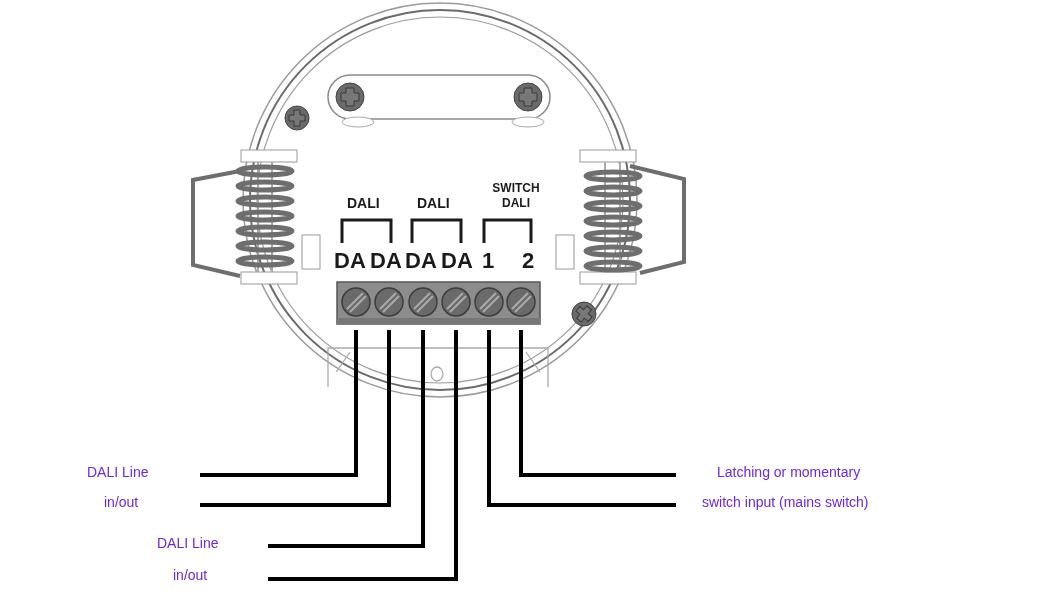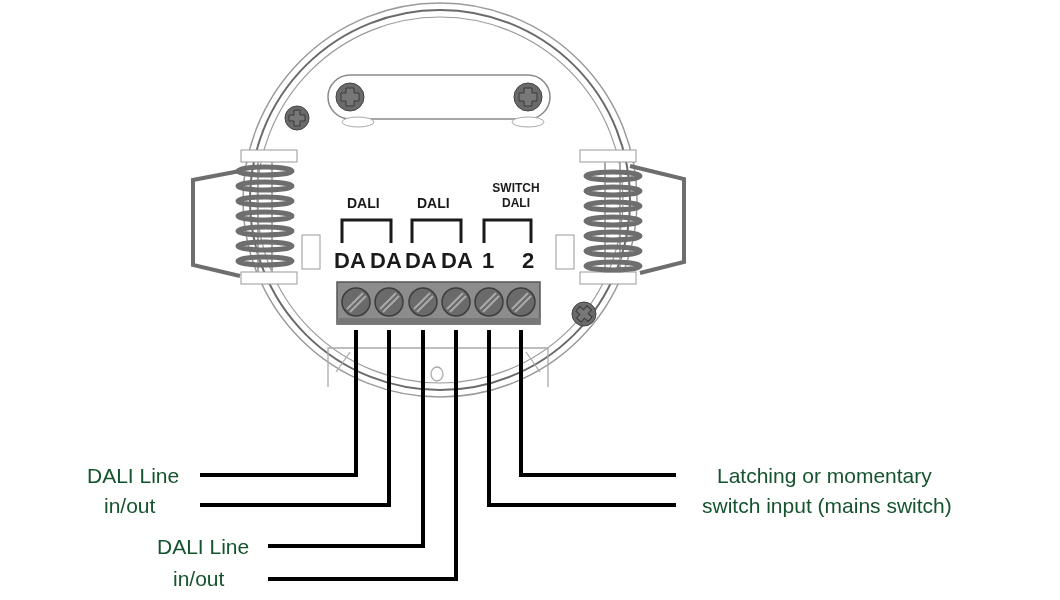--- a/index.html
+++ b/index.html
@@ -1,18 +1,18 @@
 <!DOCTYPE html>
 <html><head>
 <meta charset="utf-8">
 <style>
   html, body { margin: 0; padding: 0; background: #ffffff; }
   body { width: 1060px; height: 600px; position: relative; overflow: hidden; font-family: "Liberation Sans", "DejaVu Sans", sans-serif; }
   #stage { position: absolute; left: 0; top: 0; width: 1060px; height: 600px; }
-  .lbl { position: absolute; color: #14532d; font-size: 21px; line-height: 1; white-space: nowrap; text-align: right; }
+  .lbl { position: absolute; color: #6d28d9; font-size: 14px; line-height: 1; white-space: nowrap; text-align: right; }
   .term { position: absolute; font-weight: bold; color: #1a1a1a; white-space: nowrap; }
   .grp { font-size: 14px; text-align: right; }
   .sm { font-size: 12px; text-align: center; line-height: 15px; margin-left: 8px; }
   .tl { font-size: 22px; }
 </style>
 </head>
 <body>
 
 <div id="stage">
   <svg width="1060" height="600" viewBox="0 0 1060 600" xmlns="http://www.w3.org/2000/svg">

